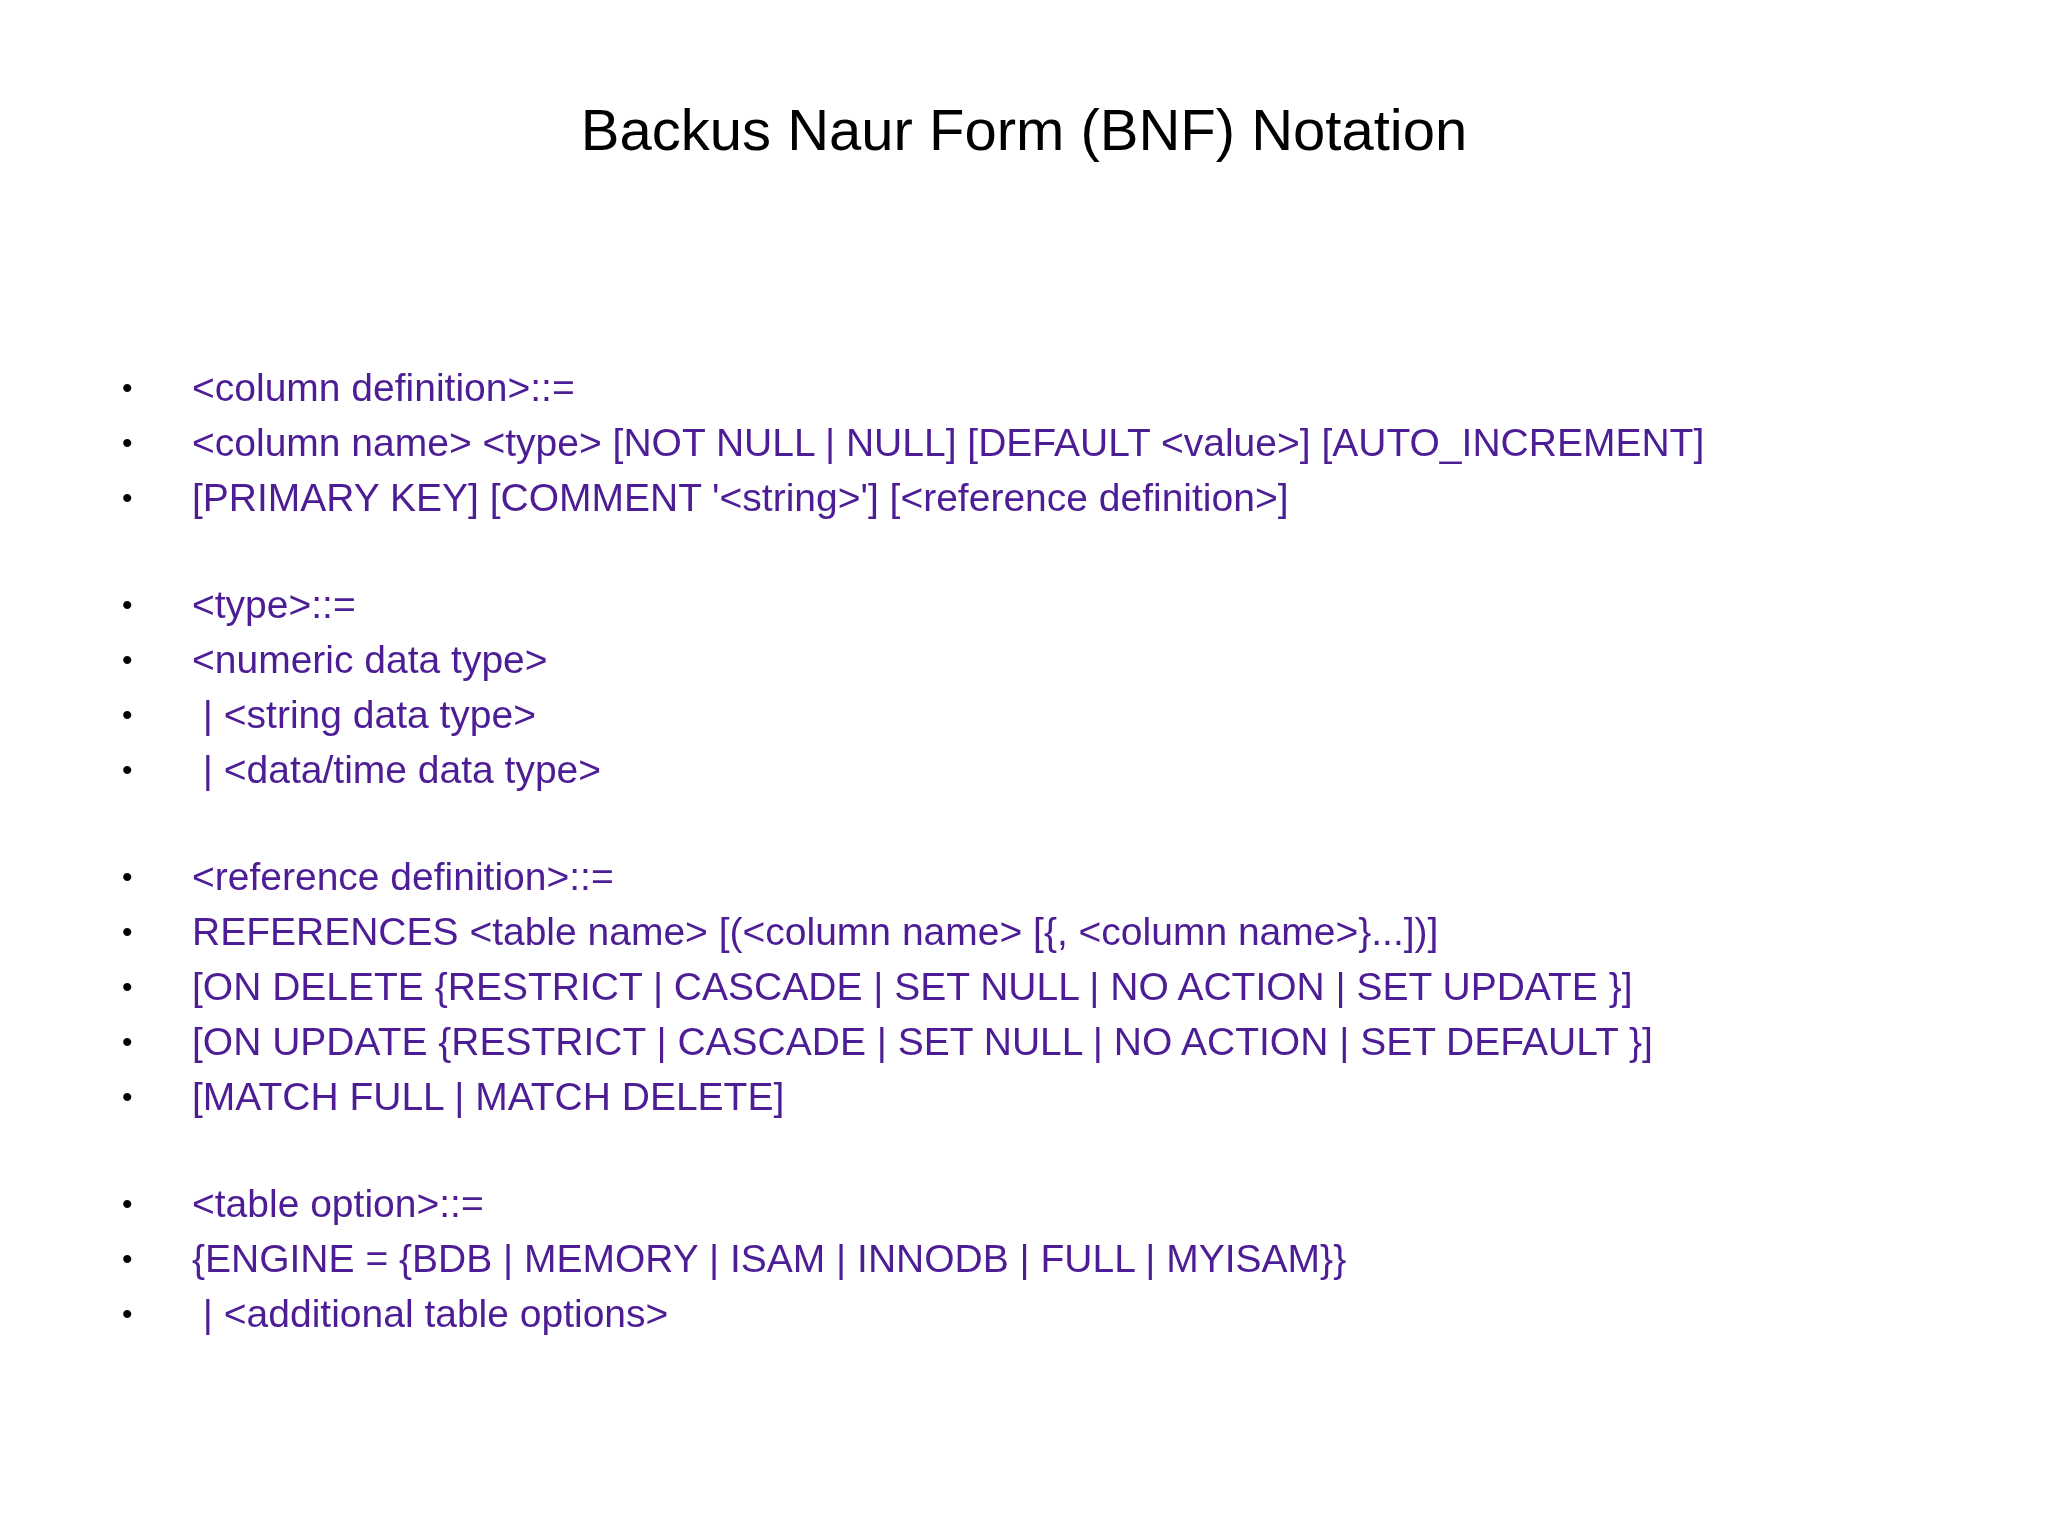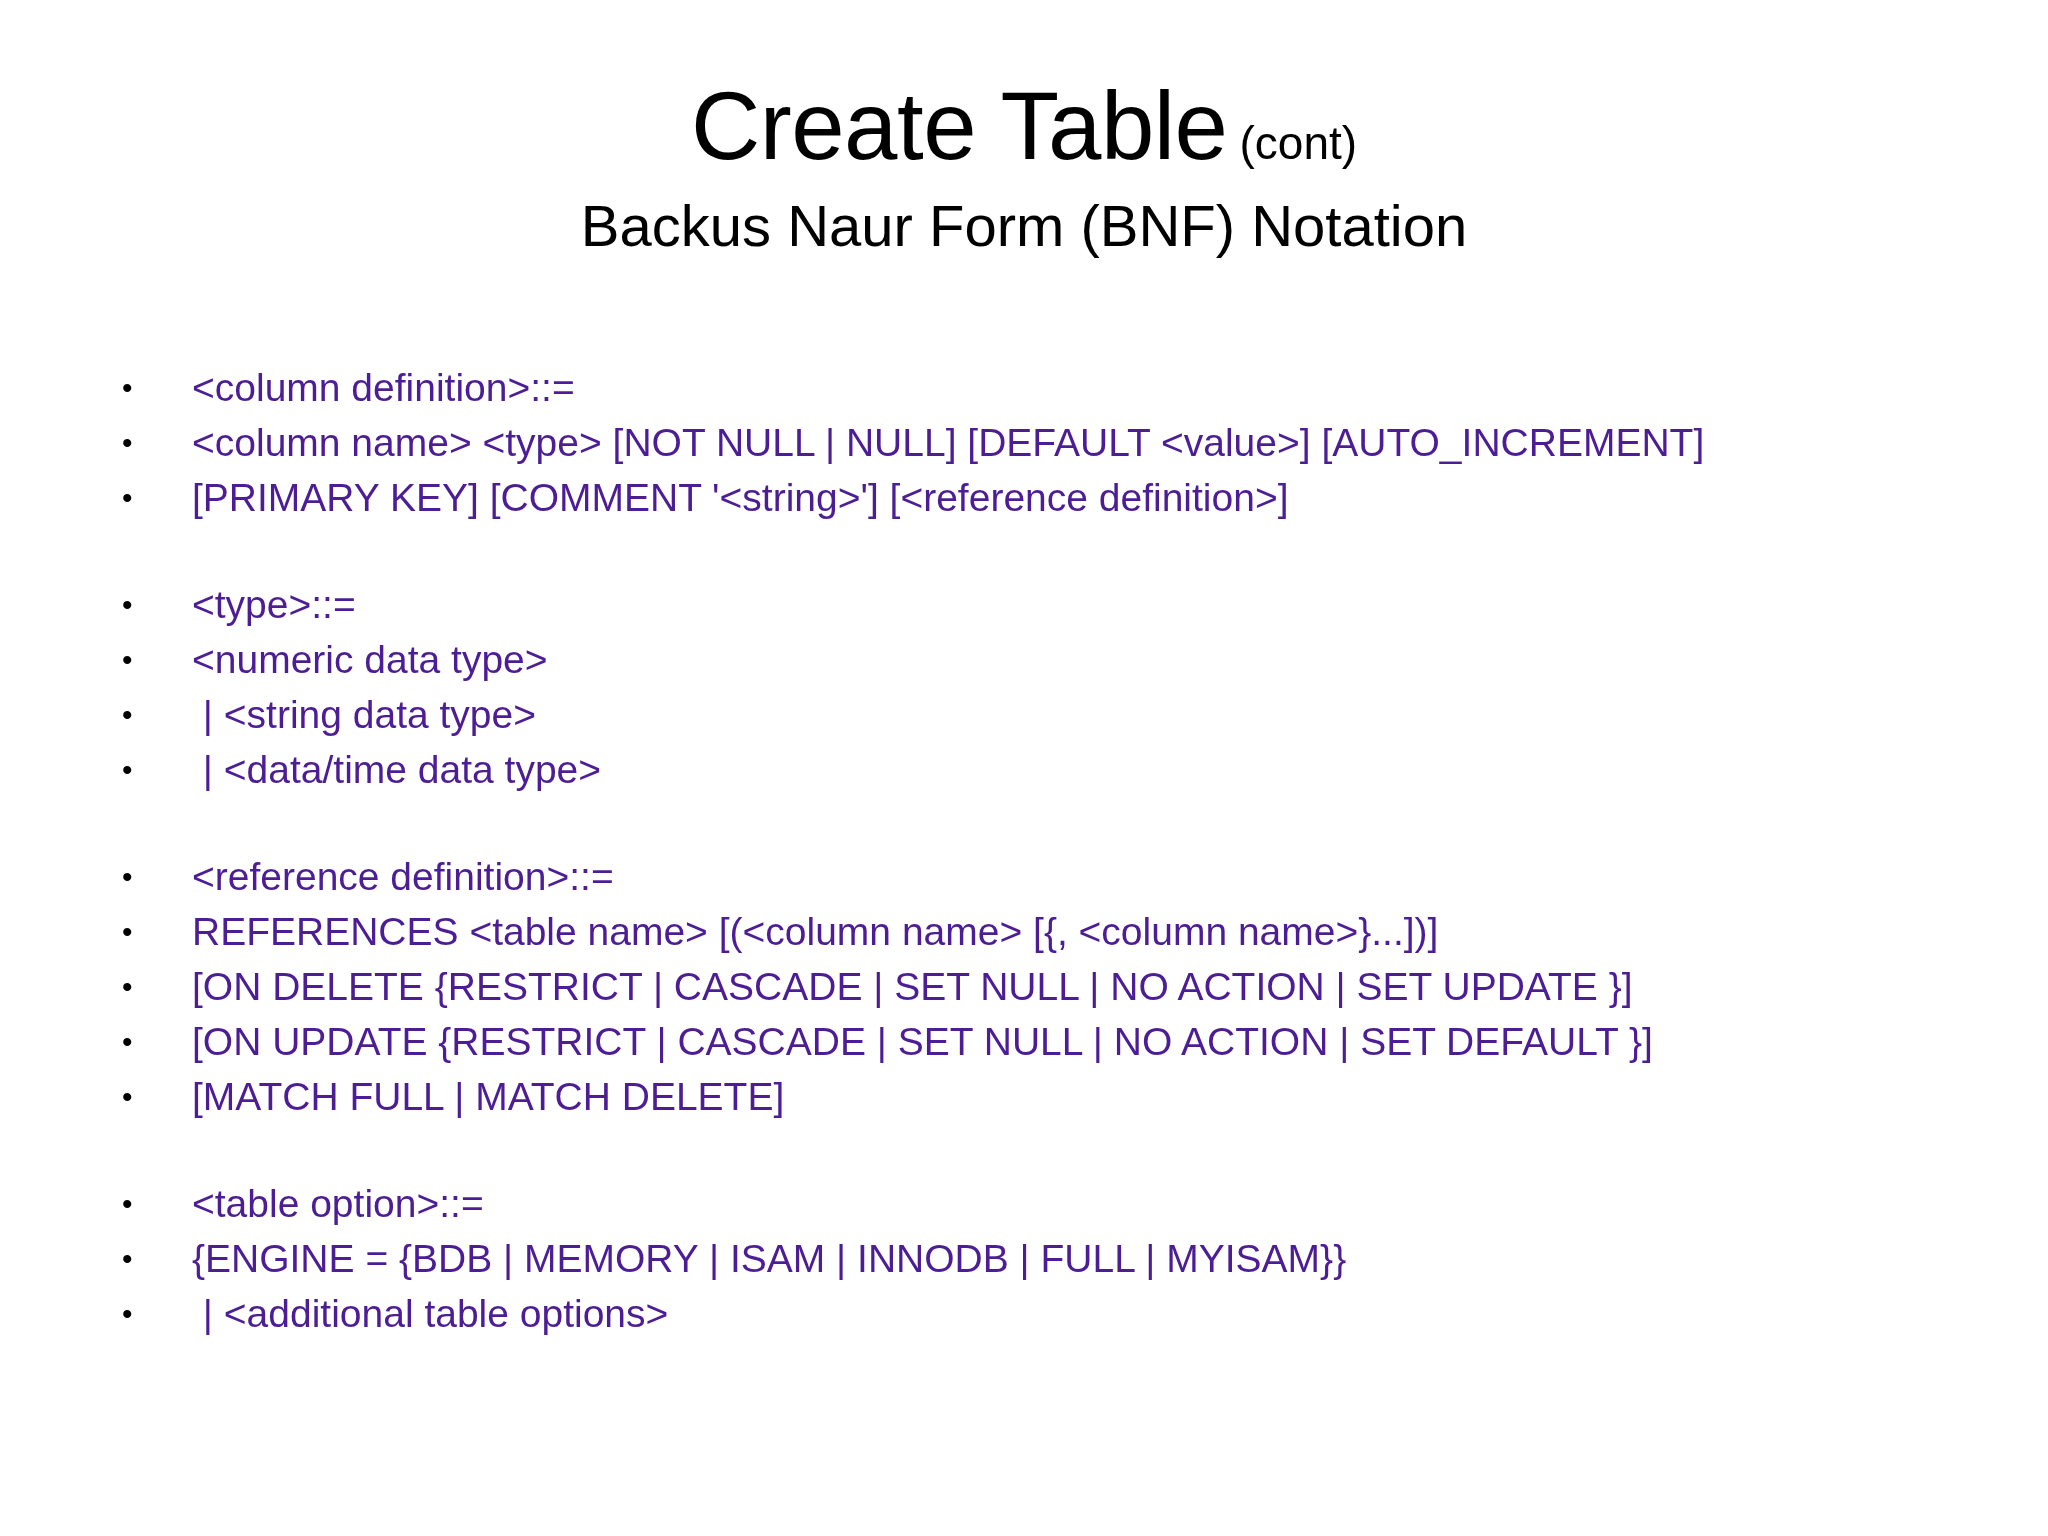--- a/index.html
+++ b/index.html
@@ -90,23 +90,20 @@
     white-space: pre;
     color: #4c1d95;
   }
 </style>
 </head>
 <body>
 
 <div class="slide">
 
   <div class="title-block">
-    <div class="title-line">
-      <span class="title-main">Create Table</span><span class="title-suffix">(cont)</span>
-    </div>
     <div class="subtitle-line">Backus Naur Form (BNF) Notation</div>
   </div>
 
   <div class="body-block">
 
     <div class="bullet-group">
       <div class="bullet-row">
         <span class="bullet-marker">•</span>
         <span class="bullet-text">&lt;column definition&gt;::=</span>
       </div>

